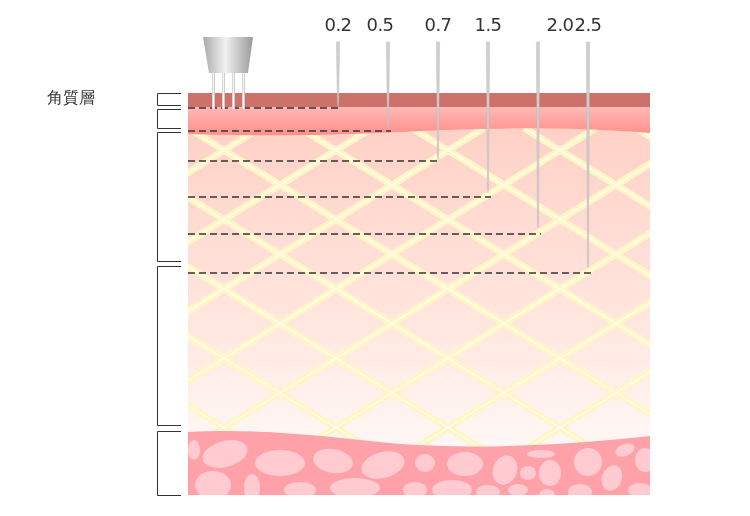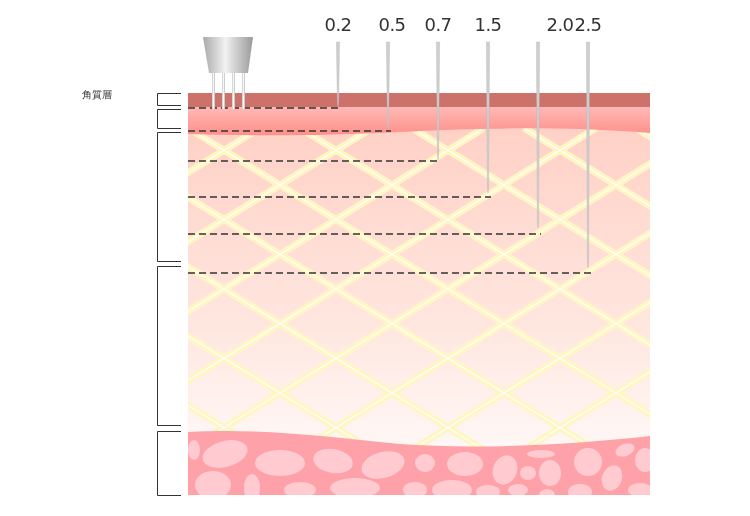--- a/index.html
+++ b/index.html
@@ -1,19 +1,19 @@
 <!DOCTYPE html>
 <html><head>
 <meta charset="utf-8">
 <style>
   html,body{margin:0;padding:0;background:#ffffff;}
   body{width:750px;height:516px;position:relative;overflow:hidden;font-family:"DejaVu Sans",sans-serif;}
   #stage{position:absolute;left:0;top:0;width:750px;height:516px;}
   .depth-label{position:absolute;top:14px;font-size:18px;color:#333333;font-family:"DejaVu Sans",sans-serif;letter-spacing:-0.5px;transform:translateX(-50%);}
-  .layer-label{position:absolute;font-size:10px;color:#333333;text-align:center;width:100px;font-family:Liberation Sans, sans-serif;}
+  .layer-label{position:absolute;font-size:16px;color:#333333;text-align:left;width:100px;font-family:Liberation Sans, sans-serif;}
 </style>
 </head>
 <body>
 
 <div id="stage">
   <svg id="svg" width="750" height="516" viewBox="0 0 750 516" xmlns="http://www.w3.org/2000/svg">
     <defs>
       <linearGradient id="epiGrad" x1="0" y1="0" x2="0" y2="1">
         <stop offset="0" stop-color="#ffb9b6"></stop>
         <stop offset="1" stop-color="#ff8f8a"></stop>
@@ -213,21 +213,21 @@
         <path d="M181 93.5 L157.5 93.5 L157.5 105.5 L181 105.5"></path>
         <path d="M181 109.5 L157.5 109.5 L157.5 128.5 L181 128.5"></path>
         <path d="M181 132.5 L157.5 132.5 L157.5 261.5 L181 261.5"></path>
         <path d="M181 266.5 L157.5 266.5 L157.5 425.5 L181 425.5"></path>
         <path d="M181 431.5 L157.5 431.5 L157.5 495.5 L181 495.5"></path>
       </g>
   </svg>
 
   
   <div class="depth-label" style="left:338px">0.2</div>
-  <div class="depth-label" style="left:392px">0.5</div>
+  <div class="depth-label" style="left:380px">0.5</div>
   <div class="depth-label" style="left:438px">0.7</div>
   <div class="depth-label" style="left:488px">1.5</div>
   <div class="depth-label" style="left:560px">2.0</div>
   <div class="depth-label" style="left:588px">2.5</div>
 
   
   <div class="layer-label" style="left:47px;top:88px">角質層</div>
 </div>
 
 </body></html>

